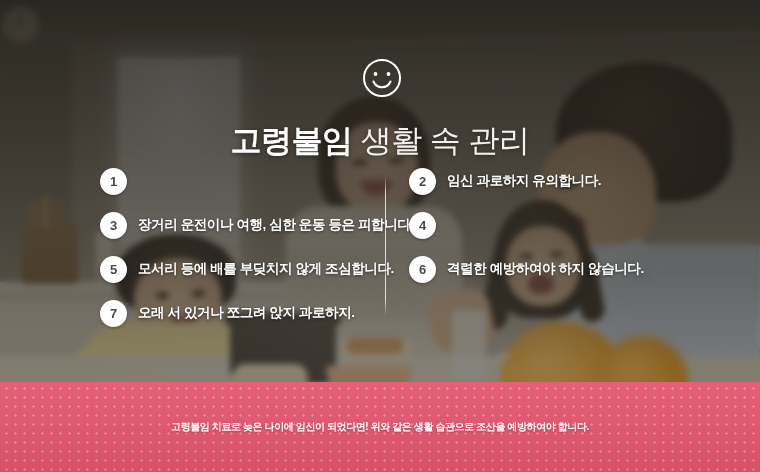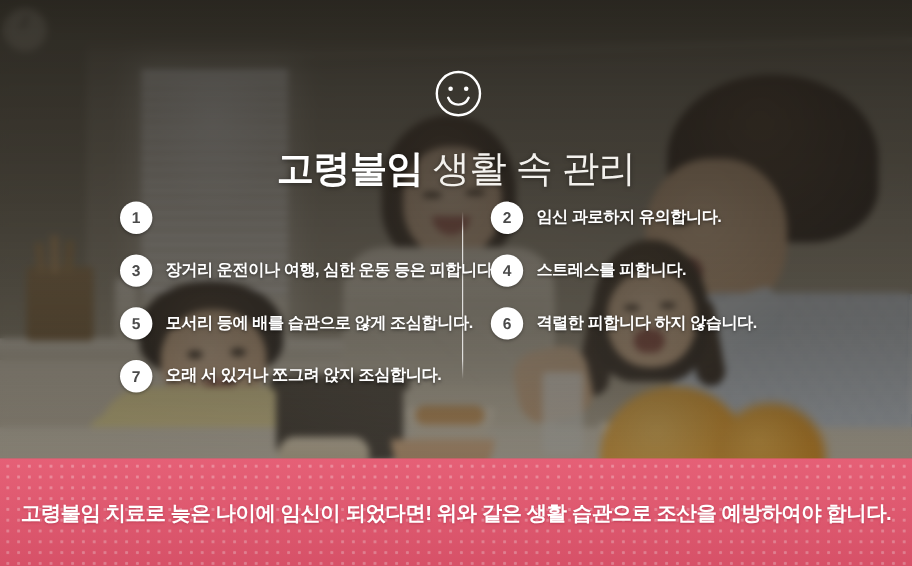--- a/index.html
+++ b/index.html
@@ -187,21 +187,21 @@
   
   .footer{position:absolute;left:0;top:382px;width:760px;height:90px;
      background:#e4566e;overflow:hidden;}
   .footer-dots{position:absolute;inset:0;
      background-image:radial-gradient(circle,rgba(255,255,255,.28) 1.1px,rgba(255,255,255,0) 1.4px);
      background-size:9px 9px;background-position:2px 2px;}
   .footer-shade{position:absolute;inset:0;
      background:linear-gradient(180deg,rgba(255,255,255,.06),rgba(0,0,0,.06));}
   .footer-text{position:absolute;left:0;top:0;width:760px;height:90px;
      display:flex;align-items:center;justify-content:center;
-     color:#ffffff;font-size:17px;font-weight:bold;letter-spacing:-.4px;
+     color:#ffffff;font-size:10px;font-weight:bold;letter-spacing:-.4px;
      text-shadow:0 1px 2px rgba(150,30,55,.45);white-space:nowrap;}
 </style>
 </head>
 <body>
 
 <div class="poster">
 
   <div class="photo">
     <div class="ph ph-wall"></div>
     <div class="ph ph-ceiling"></div>
@@ -292,40 +292,39 @@
     <div class="col col-left">
       <div class="row">
         <div class="badge">1</div>
       </div>
       <div class="row">
         <div class="badge">3</div>
         <div class="row-text">장거리 운전이나 여행, 심한 운동 등은 피합니다.</div>
       </div>
       <div class="row">
         <div class="badge">5</div>
-        <div class="row-text">모서리 등에 배를 습관으로 않게 조심합니다.</div>
+        <div class="row-text">모서리 등에 배를 부딪치지 않게 조심합니다.</div>
       </div>
       <div class="row">
         <div class="badge">7</div>
-        <div class="row-text">오래 서 있거나 쪼그려 앉지 조심합니다.</div>
+        <div class="row-text">오래 서 있거나 쪼그려 앉지 과로하지.</div>
       </div>
     </div>
 
     <div class="col col-right">
       <div class="row">
         <div class="badge">2</div>
         <div class="row-text">임신 과로하지 유의합니다.</div>
       </div>
       <div class="row">
         <div class="badge">4</div>
-        <div class="row-text">스트레스를 피합니다.</div>
       </div>
       <div class="row">
         <div class="badge">6</div>
-        <div class="row-text">격렬한 피합니다 하지 않습니다.</div>
+        <div class="row-text">격렬한 예방하여야 하지 않습니다.</div>
       </div>
     </div>
 
     <div class="footer">
       <div class="footer-dots"></div>
       <div class="footer-shade"></div>
       <div class="footer-text">고령불임 치료로 늦은 나이에 임신이 되었다면! 위와 같은 생활 습관으로 조산을 예방하여야 합니다.</div>
     </div>
 
   </div>

